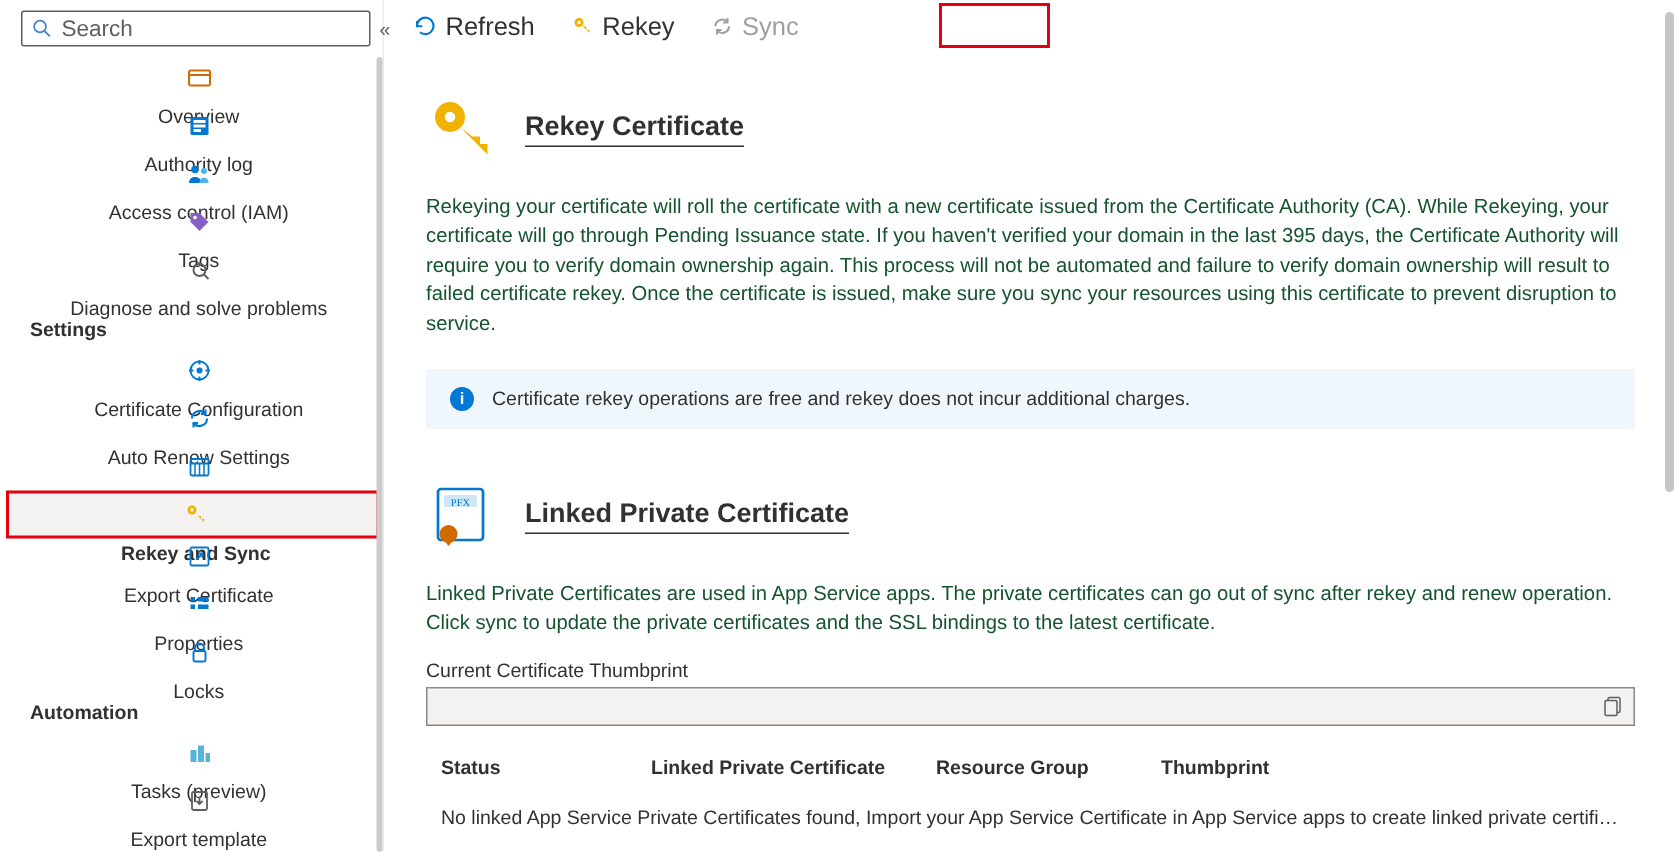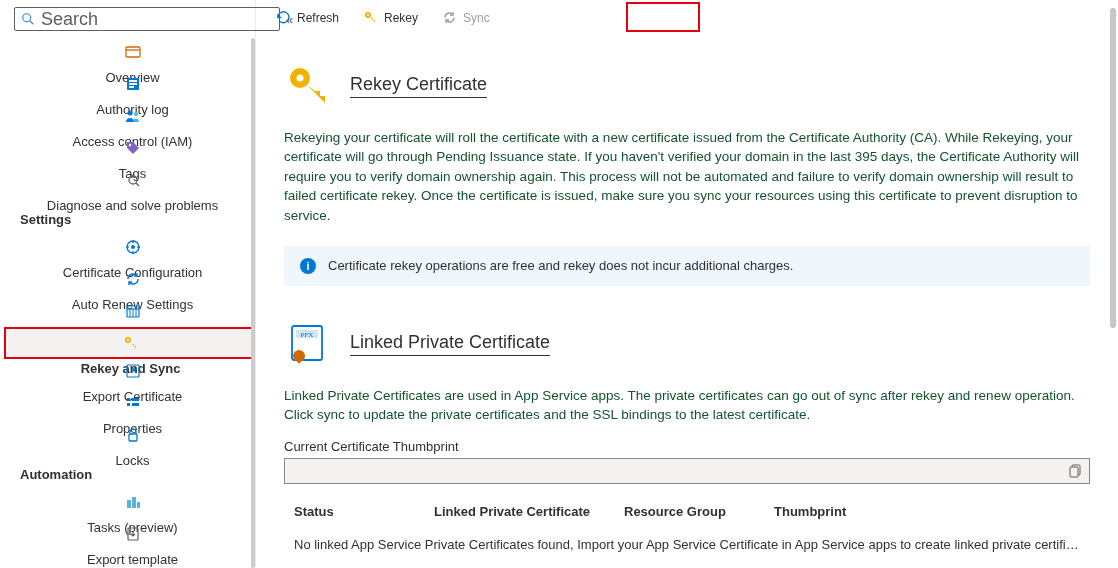--- a/index.html
+++ b/index.html
@@ -2,38 +2,38 @@
 <html><head>
 <meta charset="utf-8">
 <style>
 * { box-sizing: border-box; margin: 0; padding: 0; }
 body { font-family: "Segoe UI", -apple-system, sans-serif; font-size: 13px; color: #323130; background: #fff; width:1118px; height:568px; overflow:hidden; position:relative; }
 .layout { display:flex; height:100%; }
 .sidebar { width:256px; flex-shrink:0; border-right:1px solid #edebe9; display:flex; flex-direction:column; position:relative; }
 .sidebar-scroll { position:absolute; right:0; top:38px; bottom:0; width:4px; background:#ccc; border-radius:2px; }
 .search-row { display:flex; align-items:center; padding:7px 8px 7px 14px; gap:6px; }
 .search-box { flex:1; display:flex; align-items:center; border:1px solid #605e5c; border-radius:2px; height:24px; padding:0 6px; gap:6px; color:#605e5c; }
-.search-box input { border:none; outline:none; flex:1; font-size:18px; color:#a21caf; background:transparent; }
+.search-box input { border:none; outline:none; flex:1; font-size:15px; color:#a21caf; background:transparent; }
 .search-box input::placeholder { color:#605e5c; }
 .collapse-btn { color:#605e5c; width:20px; text-align:center; cursor:pointer; font-size:13px; }
 .nav-item { display:flex; align-items:center; gap:10px; padding:6px 10px 6px 20px; cursor:pointer; height:32px;flex-direction:column; }
 .nav-item.selected { background:#f3f2f1; border:2px solid #e3000f; margin:-2px 2px -2px 4px; padding-left:14px;font-weight:bold; }
 .highlight-box-rekey { border:2px solid #e3000f; position:absolute; top:2px; left:370px; width:74px; height:30px; z-index:5; pointer-events:none; }
 .nav-item .ic { width:16px; height:16px; display:flex; align-items:center; justify-content:center; flex-shrink:0; }
 .nav-section { font-weight:600; padding:14px 10px 6px 20px; font-size:13px; }
 .main { flex:1; display:flex; flex-direction:column; overflow:hidden; position:relative; }
 .main-scroll { position:absolute; right:2px; top:8px; bottom:8px; width:6px; }
 .main-scroll::before { content:""; display:block; width:6px; height:320px; background:#c8c6c4; border-radius:3px; }
 .toolbar { display:flex; align-items:center; height:36px; padding:0 10px; gap:4px; color:#323130; position:relative; }
-.toolbar-btn { display:flex; align-items:center; gap:6px; padding:4px 10px; cursor:pointer; font-size:12px; height:28px;justify-content:flex-end; }
+.toolbar-btn { display:flex; align-items:center; gap:6px; padding:4px 10px; cursor:pointer; font-size:17px; height:28px;justify-content:flex-end; }
 .toolbar-btn.disabled { color:#a19f9d; cursor:default; }
 .content { padding:10px 28px 20px 28px; overflow:auto; }
 .section-head { display:flex; align-items:center; gap:18px; margin-top:16px; margin-bottom:18px; }
 .section-head .big-ic { width:48px; height:48px; display:flex; align-items:center; justify-content:center; }
-.section-head h2 { font-size:18px; font-weight:400; border-bottom:1px solid #323130; padding-bottom:2px; }
+.section-head h2 { font-size:18px; font-weight:700; border-bottom:1px solid #323130; padding-bottom:2px; }
 .desc { font-size:13.5px; line-height:1.45; color:#14532d; margin-bottom:20px; }
 .info-banner { background:#eff6fc; padding:12px 16px; display:flex; align-items:center; gap:12px; font-size:13px; color:#323130; margin-bottom:34px; }
 .info-banner .info-ic { width:16px; height:16px; border-radius:50%; background:#0078d4; color:#fff; display:flex; align-items:center; justify-content:center; font-size:11px; font-weight:700; flex-shrink:0; }
 .field-label { font-size:13px; margin-bottom:4px; margin-top:14px; }
 .thumb-box { border:1px solid #8a8886; background:#f3f2f1; height:26px; display:flex; align-items:center; justify-content:flex-end; padding:0 6px; color:#605e5c; margin-bottom:12px; }
 .table-head { display:flex; font-weight:600; font-size:13px; padding:8px 10px; }
 .table-row-msg { padding:10px 10px 0 10px; font-size:13px; color:#323130; white-space:nowrap; overflow:hidden; text-overflow:ellipsis; }
 .th { flex:1; }
 .th.status{max-width:140px;} .th.lpc{max-width:190px;} .th.rg{max-width:150px;}
 svg { display:block; }

